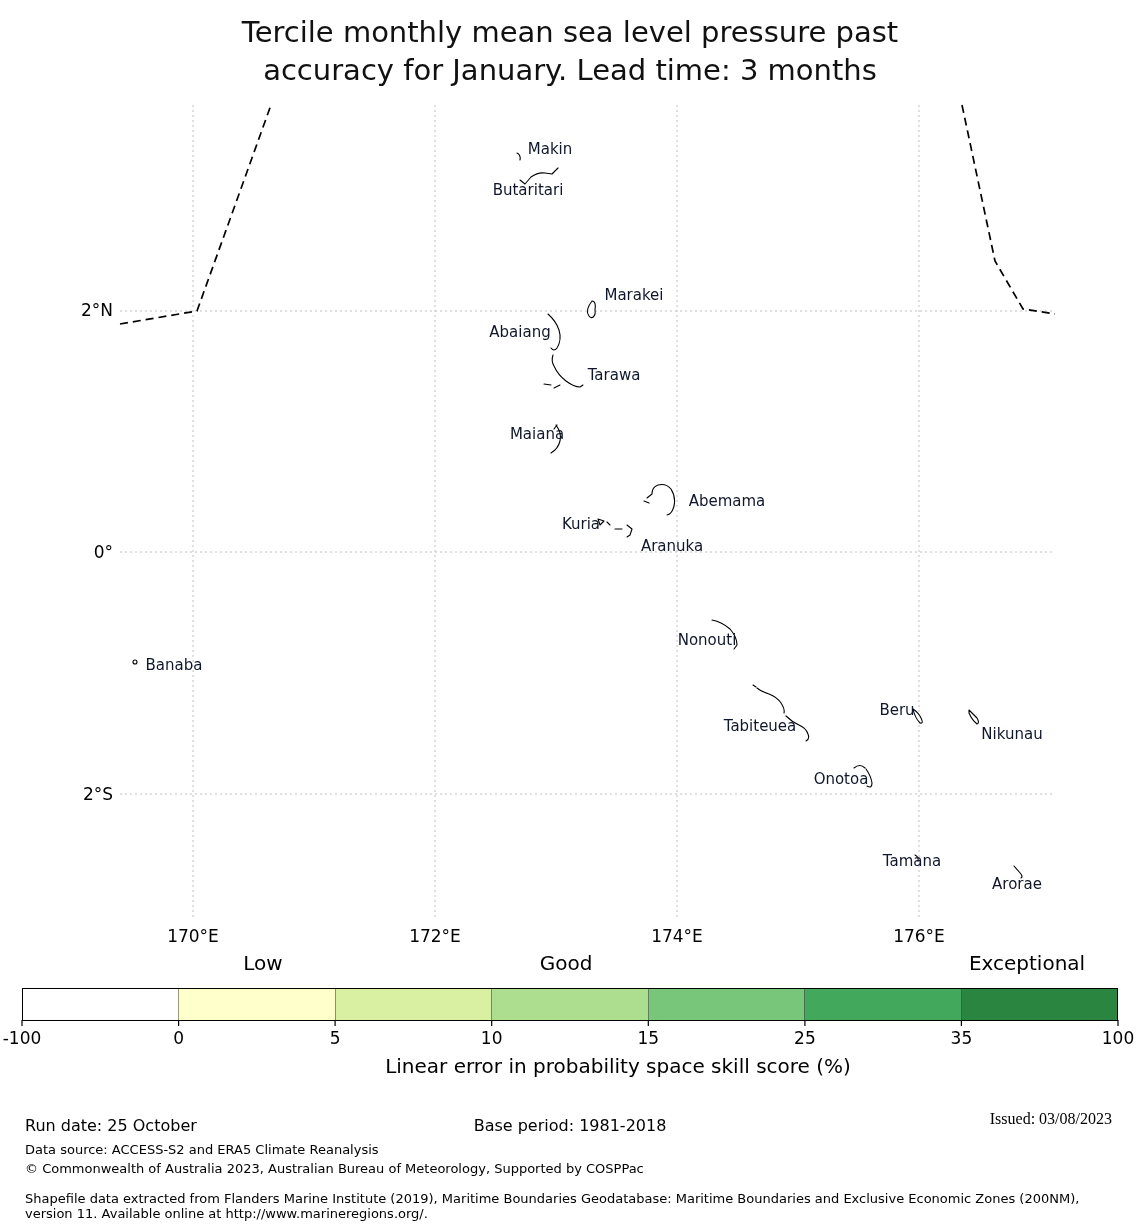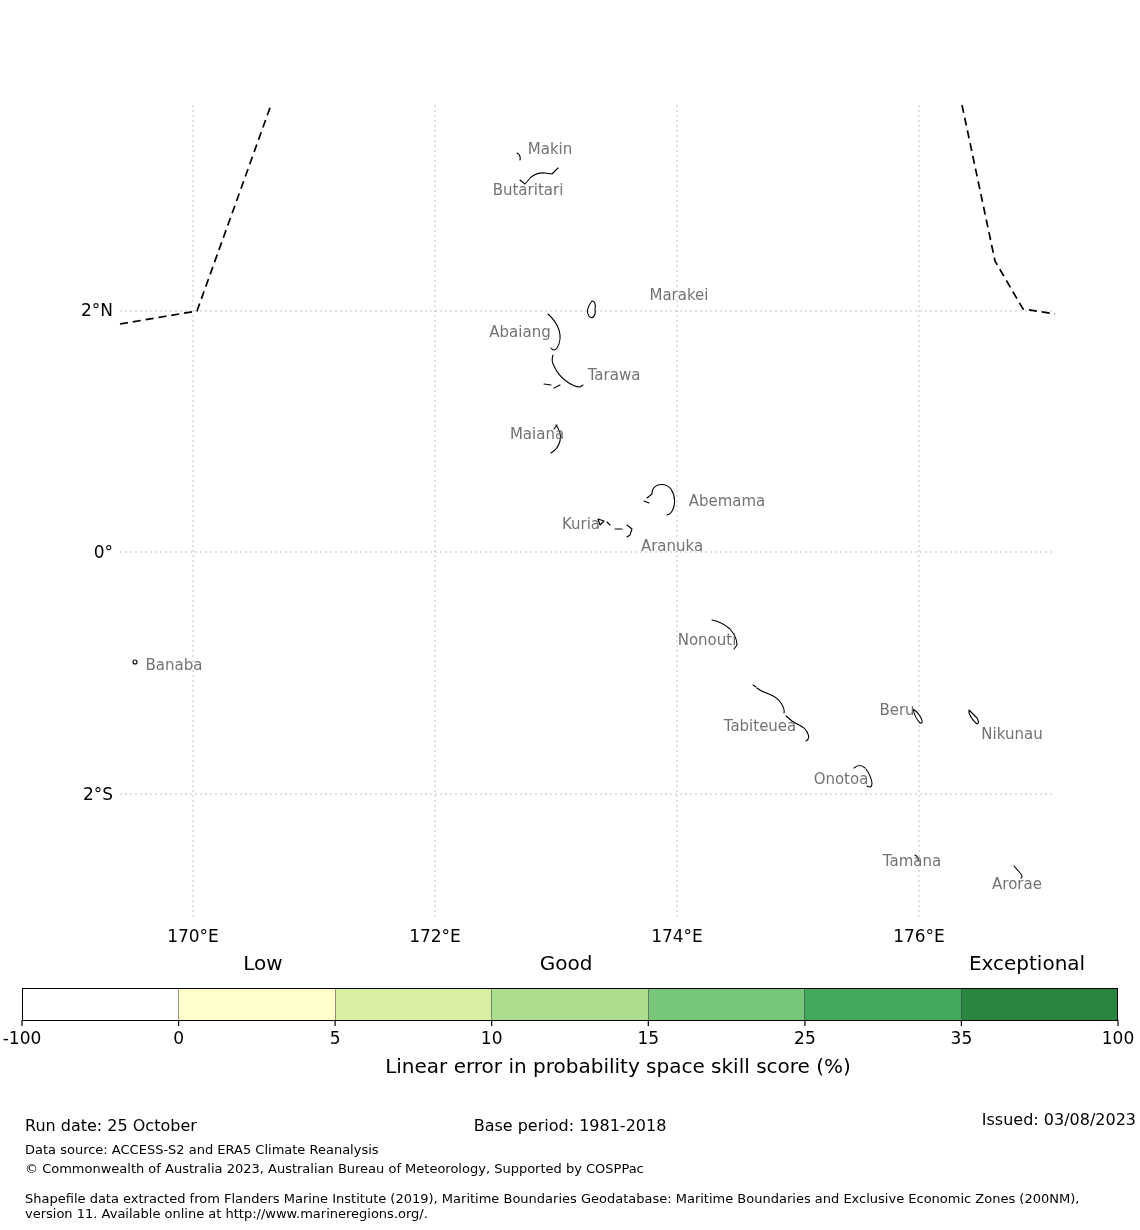--- a/index.html
+++ b/index.html
@@ -9,40 +9,44 @@
   }
   .abs{position:absolute;}
   .title{
     left:0;top:13px;width:1140px;text-align:center;
     font-size:29px;line-height:38px;color:#111;
   }
   svg.layer{position:absolute;left:0;top:0;pointer-events:none;}
   .ytick{font-size:17px;text-align:right;width:70px;white-space:nowrap;}
   .xtick{font-size:17px;transform:translateX(-50%);white-space:nowrap;}
   .island{
-    font-size:15px;white-space:nowrap;transform:translate(-50%,-50%);color:#737373;
+    font-size:15px;white-space:nowrap;transform:translate(-50%,-50%);color:#0f172a;
   }
   .skill{font-size:20px;transform:translateX(-50%);white-space:nowrap;}
   .cbar{
     left:22px;top:988px;width:1096px;height:33px;
     border:1px solid #000;display:flex;box-sizing:border-box;
   }
   .cbar .seg{flex:1 1 0;height:100%;}
   .cbar .seg + .seg{border-left:1px solid rgba(70,70,70,0.55);}
   .cbtick{font-size:17px;transform:translateX(-50%);white-space:nowrap;}
   .cbtitle{left:0;top:1054px;width:1140px;text-align:center;font-size:20px;padding-left:48px;}
   .foot-main{font-size:16px;white-space:nowrap;}
   .foot-small{font-size:13px;white-space:nowrap;}
   .foot-tiny{font-size:13px;line-height:15px;}
 </style>
 </head>
 <body>
 
 <div class="page">
 
+  <div class="abs title">
+    <div>Tercile monthly mean sea level pressure past</div>
+    <div>accuracy for January. Lead time: 3 months</div>
+  </div>
 
   <svg class="layer" width="1140" height="1230" viewBox="0 0 1140 1230">
 
     <g stroke="#c0c0c0" stroke-width="1" stroke-dasharray="2 3" fill="none">
       <line x1="193" y1="105" x2="193" y2="920"></line>
       <line x1="435" y1="105" x2="435" y2="920"></line>
       <line x1="677" y1="105" x2="677" y2="920"></line>
       <line x1="919" y1="105" x2="919" y2="920"></line>
       <line x1="120" y1="311" x2="1055" y2="311"></line>
       <line x1="120" y1="552" x2="1055" y2="552"></line>
@@ -90,21 +94,21 @@
   <div class="abs ytick" style="left:43px;top:542px;">0°</div>
   <div class="abs ytick" style="left:43px;top:784px;">2°S</div>
 
   <div class="abs xtick" style="left:193px;top:926px;">170°E</div>
   <div class="abs xtick" style="left:435px;top:926px;">172°E</div>
   <div class="abs xtick" style="left:677px;top:926px;">174°E</div>
   <div class="abs xtick" style="left:919px;top:926px;">176°E</div>
 
   <div class="abs island" style="left:550px;top:149px;">Makin</div>
   <div class="abs island" style="left:528px;top:190px;">Butaritari</div>
-  <div class="abs island" style="left:634px;top:295px;margin-left:45px;">Marakei</div>
+  <div class="abs island" style="left:634px;top:295px;">Marakei</div>
   <div class="abs island" style="left:520px;top:332px;">Abaiang</div>
   <div class="abs island" style="left:614px;top:375px;">Tarawa</div>
   <div class="abs island" style="left:537px;top:434px;">Maiana</div>
   <div class="abs island" style="left:727px;top:501px;">Abemama</div>
   <div class="abs island" style="left:581px;top:524px;">Kuria</div>
   <div class="abs island" style="left:672px;top:546px;">Aranuka</div>
   <div class="abs island" style="left:707px;top:640px;">Nonouti</div>
   <div class="abs island" style="left:174px;top:665px;text-align:right;">Banaba</div>
   <div class="abs island" style="left:760px;top:726px;">Tabiteuea</div>
   <div class="abs island" style="left:897px;top:710px;">Beru</div>
@@ -133,18 +137,18 @@
   <div class="abs cbtick" style="left:491.7px;top:1028px;">10</div>
   <div class="abs cbtick" style="left:648.3px;top:1028px;">15</div>
   <div class="abs cbtick" style="left:804.9px;top:1028px;">25</div>
   <div class="abs cbtick" style="left:961.4px;top:1028px;">35</div>
   <div class="abs cbtick" style="left:1118px;top:1028px;">100</div>
 
   <div class="abs cbtitle">Linear error in probability space skill score (%)</div>
 
   <div class="abs foot-main" style="left:25px;top:1116px;">Run date: 25 October</div>
   <div class="abs foot-main" style="left:570px;top:1116px;transform:translateX(-50%);">Base period: 1981-2018</div>
-  <div class="abs foot-main" style="right:4px;top:1110px;">Issued: 03/08/2023</div>
+  <div class="abs foot-main" style="right:28px;top:1110px;font-family:Liberation Serif, serif;">Issued: 03/08/2023</div>
   <div class="abs foot-small" style="left:25px;top:1142px;">Data source: ACCESS-S2 and ERA5 Climate Reanalysis</div>
   <div class="abs foot-small" style="left:25px;top:1161px;">© Commonwealth of Australia 2023, Australian Bureau of Meteorology, Supported by COSPPac</div>
   <div class="abs foot-tiny" style="left:25px;top:1191px;width:1100px;">Shapefile data extracted from Flanders Marine Institute (2019), Maritime Boundaries Geodatabase: Maritime Boundaries and Exclusive Economic Zones (200NM), version 11. Available online at http://www.marineregions.org/.</div>
 
 </div>
 
 </body></html>

